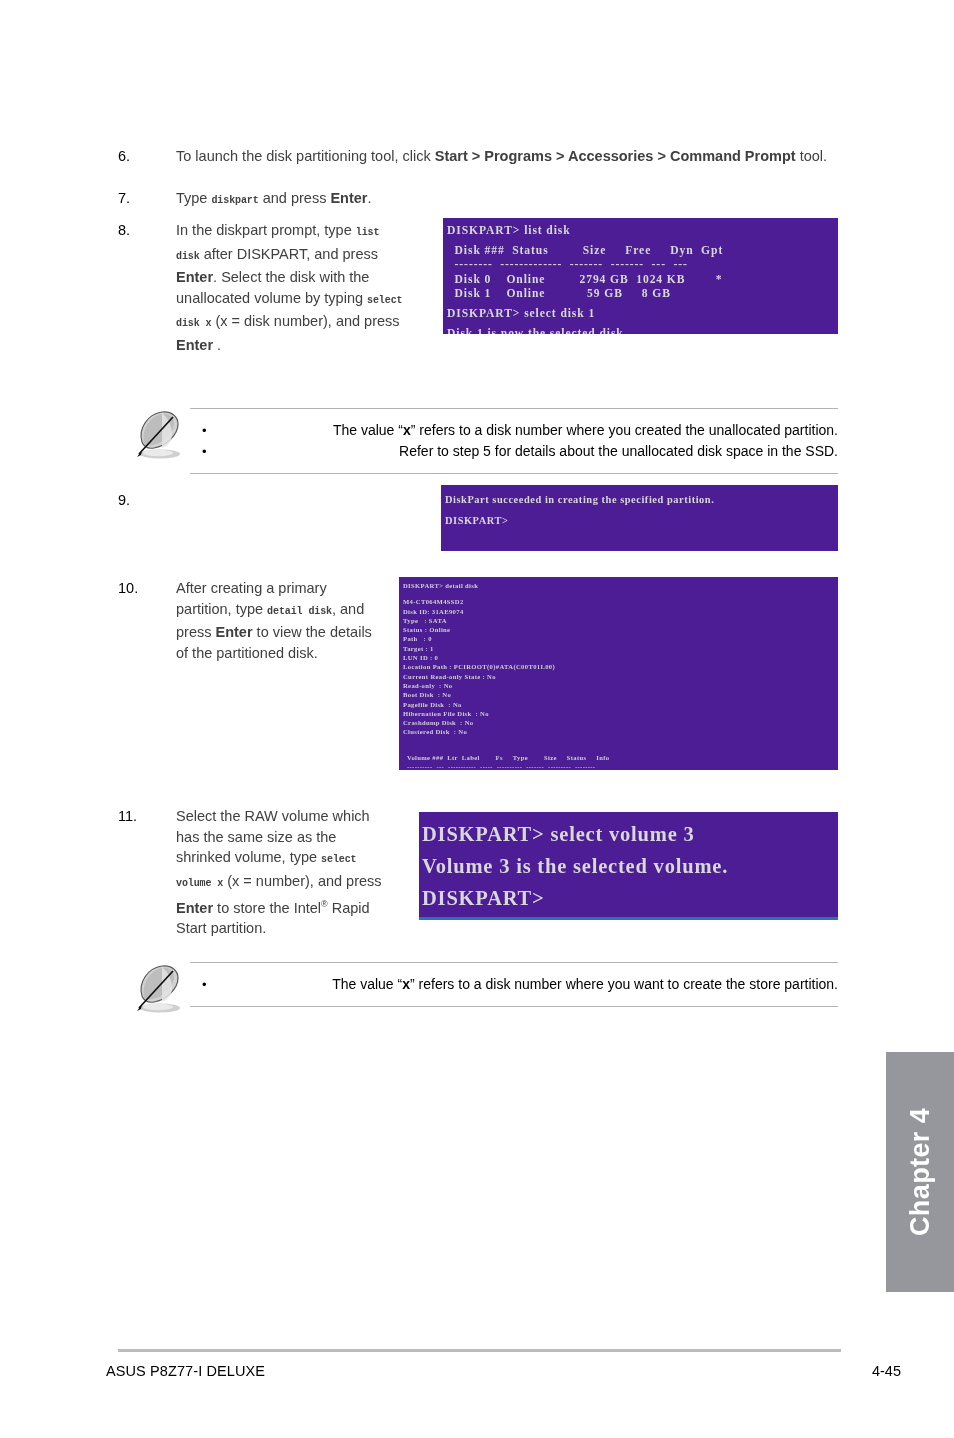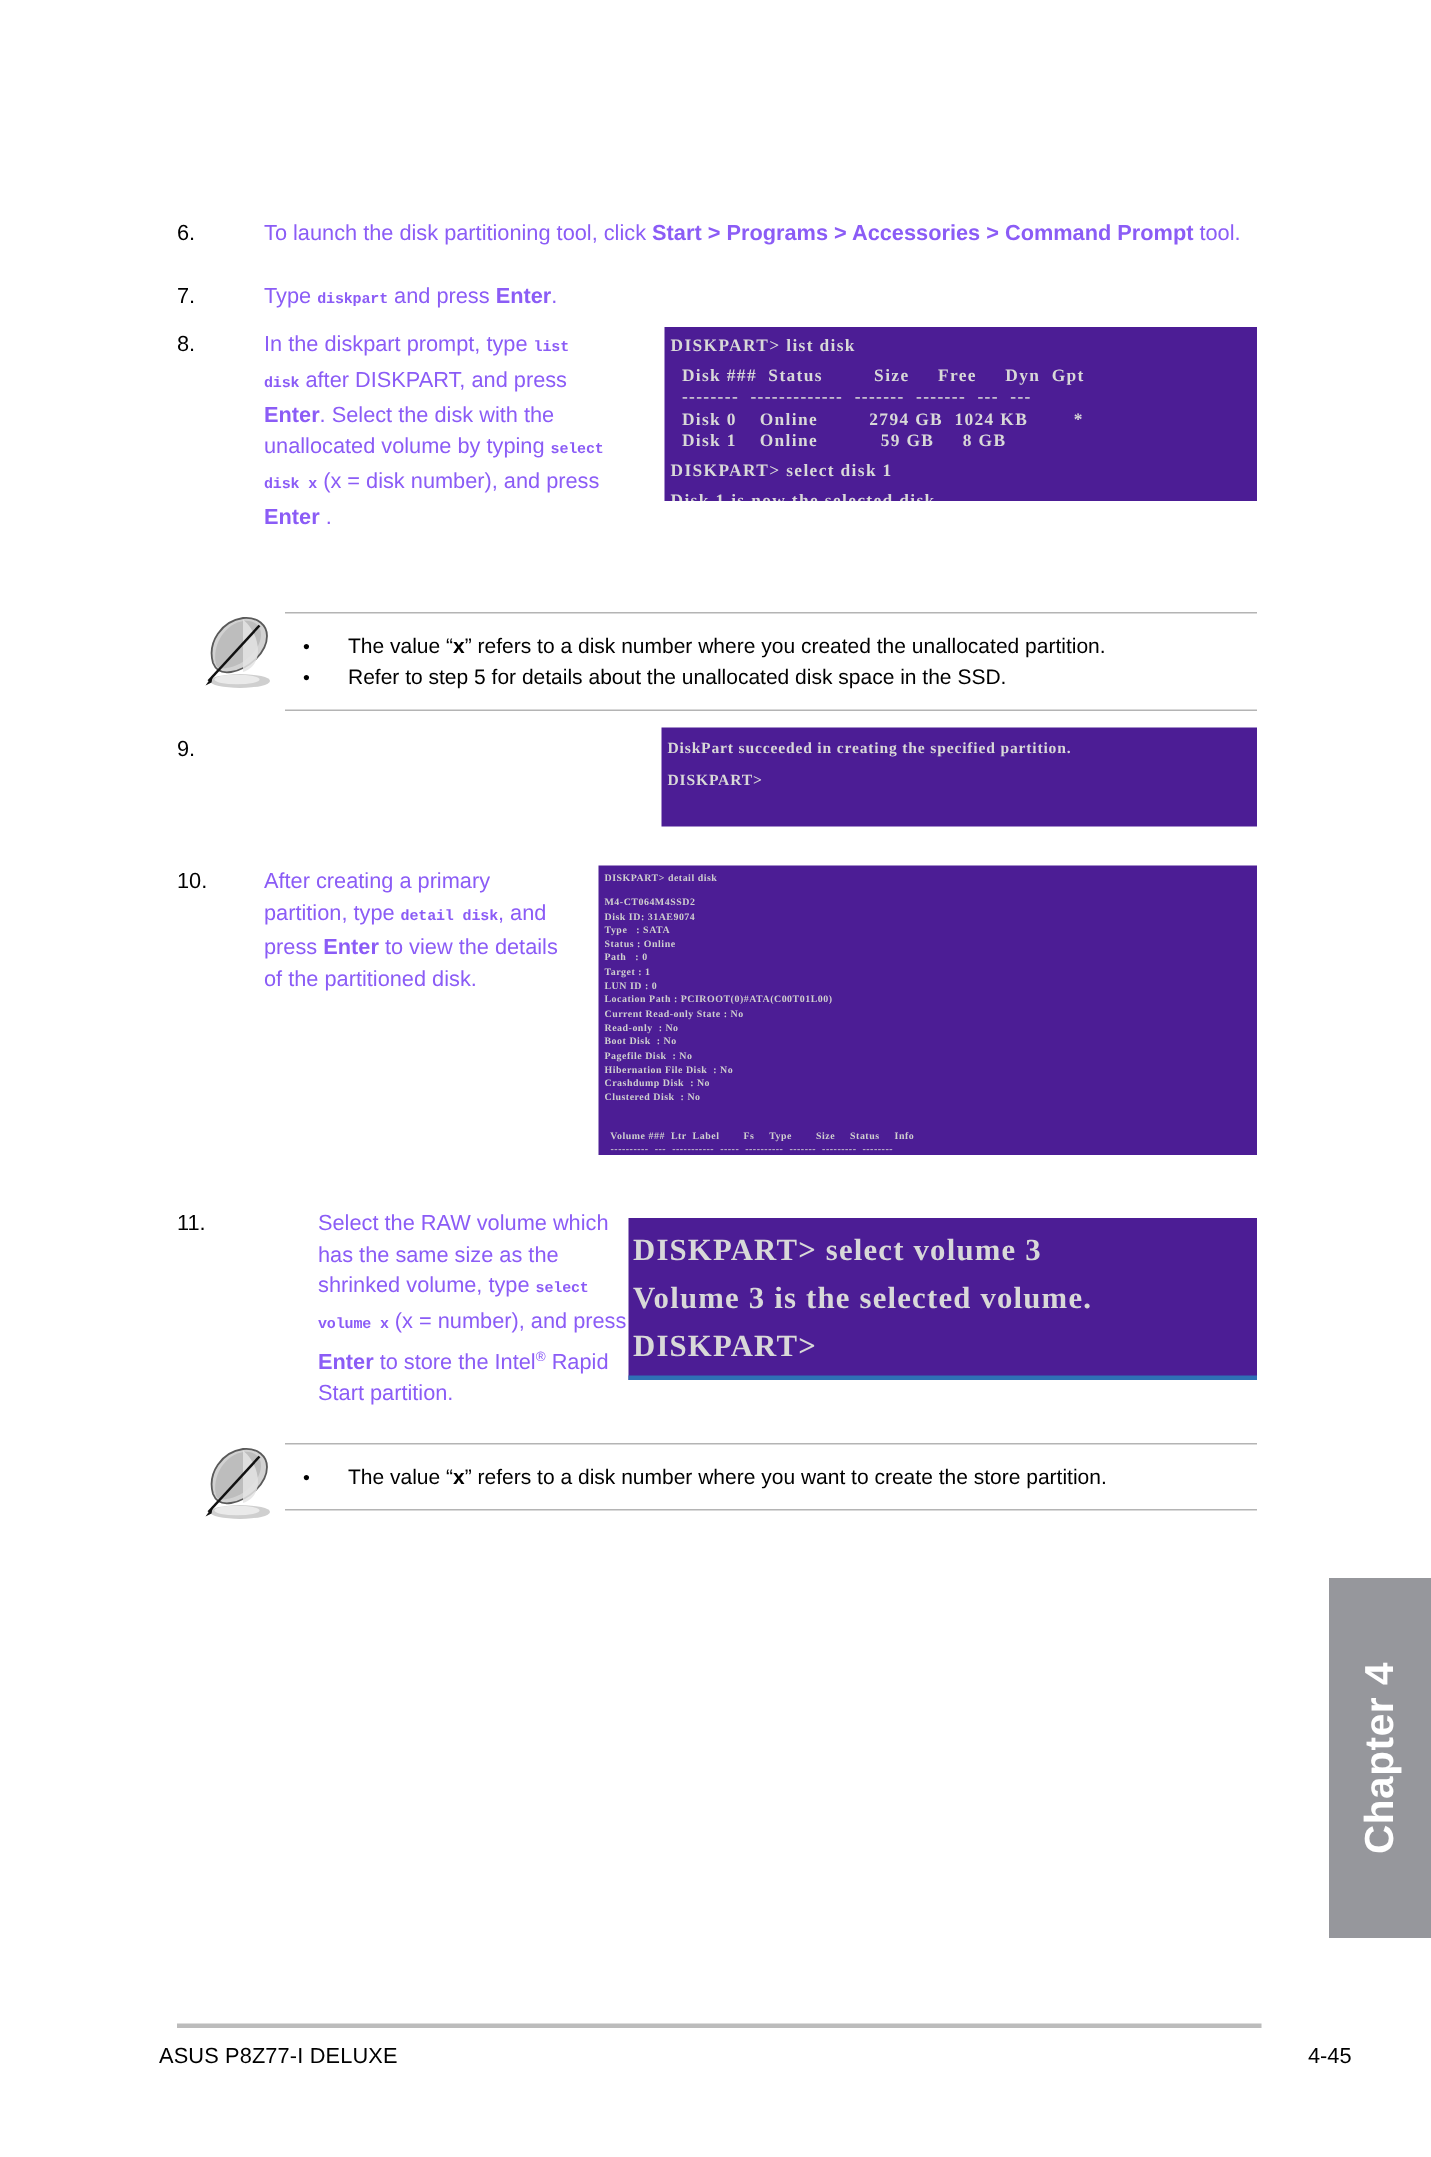--- a/index.html
+++ b/index.html
@@ -30,21 +30,21 @@
   .step-num {
     width: 58px;
     flex: 0 0 58px;
     font-size: 14.5px;
     line-height: 20.5px;
     color: #000;
   }
   .step-body {
     font-size: 14.5px;
     line-height: 20.5px;
-    color: #8b5cf6;
+    color: #404040;
   }
   .step-body b { font-weight: bold; }
   .mono {
     font-family: "Liberation Mono", "DejaVu Sans Mono", monospace;
     font-weight: bold;
     font-size: 10px;
     letter-spacing: -0.1px;
   }
   sup.reg { font-size: 9px; vertical-align: super; }
 
@@ -125,21 +125,21 @@
     line-height: 21px;
   }
   .note-bullet {
     width: 42px;
     flex: 0 0 42px;
     text-align: left;
     padding-left: 12px;
     box-sizing: border-box;
     font-size: 13px;
   }
-  .note-text { flex: 1 1 auto; }
+  .note-text { flex: 1 1 auto; text-align: right; }
 
   
   #chapter-tab {
     position: absolute;
     left: 886px; top: 1052px;
     width: 68px; height: 240px;
     background: #96979c;
   }
   #chapter-tab .tab-label {
     position: absolute;
@@ -264,21 +264,21 @@
     <div class="line">Clustered Disk  : No</div>
     <div class="blank"></div>
     <div class="blank"></div>
     <div class="line vol-head">  Volume ###  Ltr  Label        Fs     Type        Size     Status     Info</div>
     <div class="line">  ----------  ---  -----------  -----  ----------  -------  ---------  --------</div>
 
   </div>
 
   <div class="step" style="left:118px; top:806px; width:300px;">
     <div class="step-num">11.</div>
-    <div class="step-body" style="width:212px;margin-left:36px;"><span>Select the RAW volume which has the same size as the shrinked volume, type </span><span class="mono">select volume x</span><span> (x = number), and press </span><b>Enter</b><span> to store the Intel</span><sup class="reg">®</sup><span> Rapid Start partition.</span></div>
+    <div class="step-body" style="width:212px;"><span>Select the RAW volume which has the same size as the shrinked volume, type </span><span class="mono">select volume x</span><span> (x = number), and press </span><b>Enter</b><span> to store the Intel</span><sup class="reg">®</sup><span> Rapid Start partition.</span></div>
   </div>
 
   <div class="term" id="term-select-volume">
     <div class="line">DISKPART&gt; select volume 3</div>
     <div class="line">Volume 3 is the selected volume.</div>
     <div class="line">DISKPART&gt;</div>
   </div>
 
   <div class="note" style="left:128px; top:962px; width:710px;">
     <div class="note-icon">

